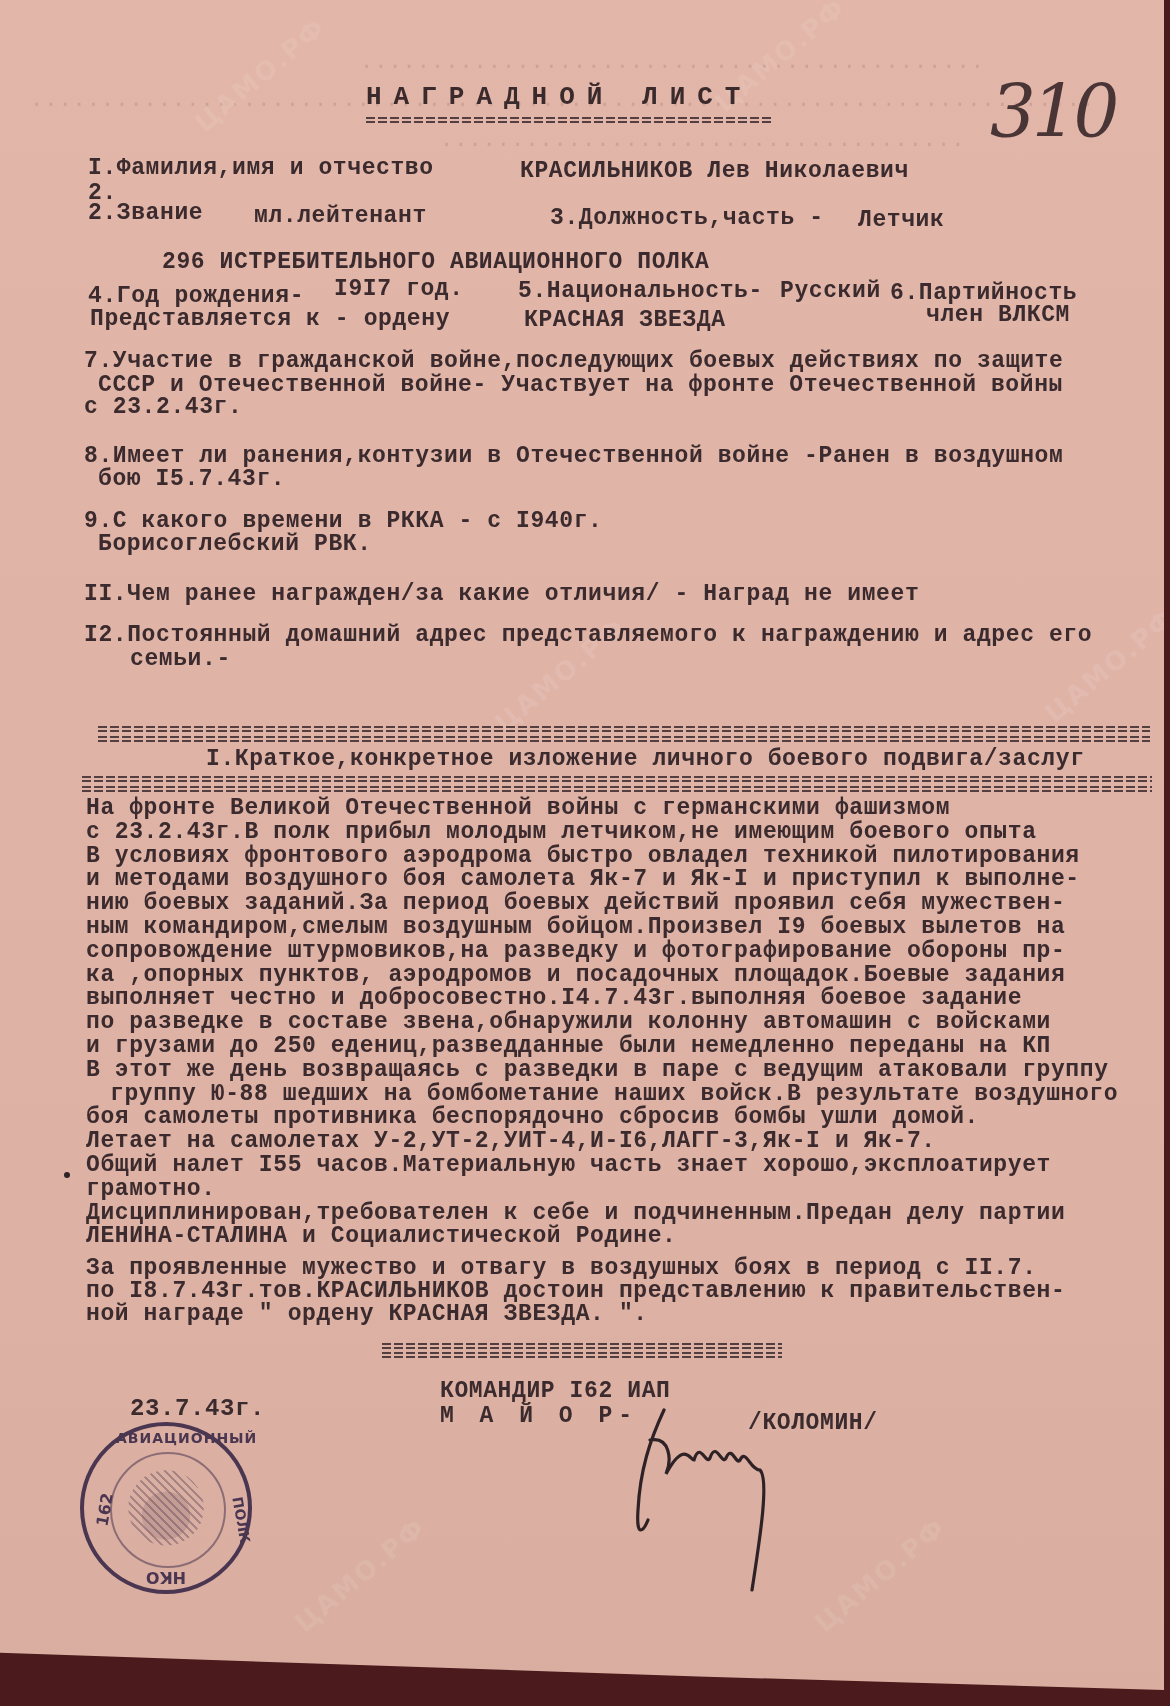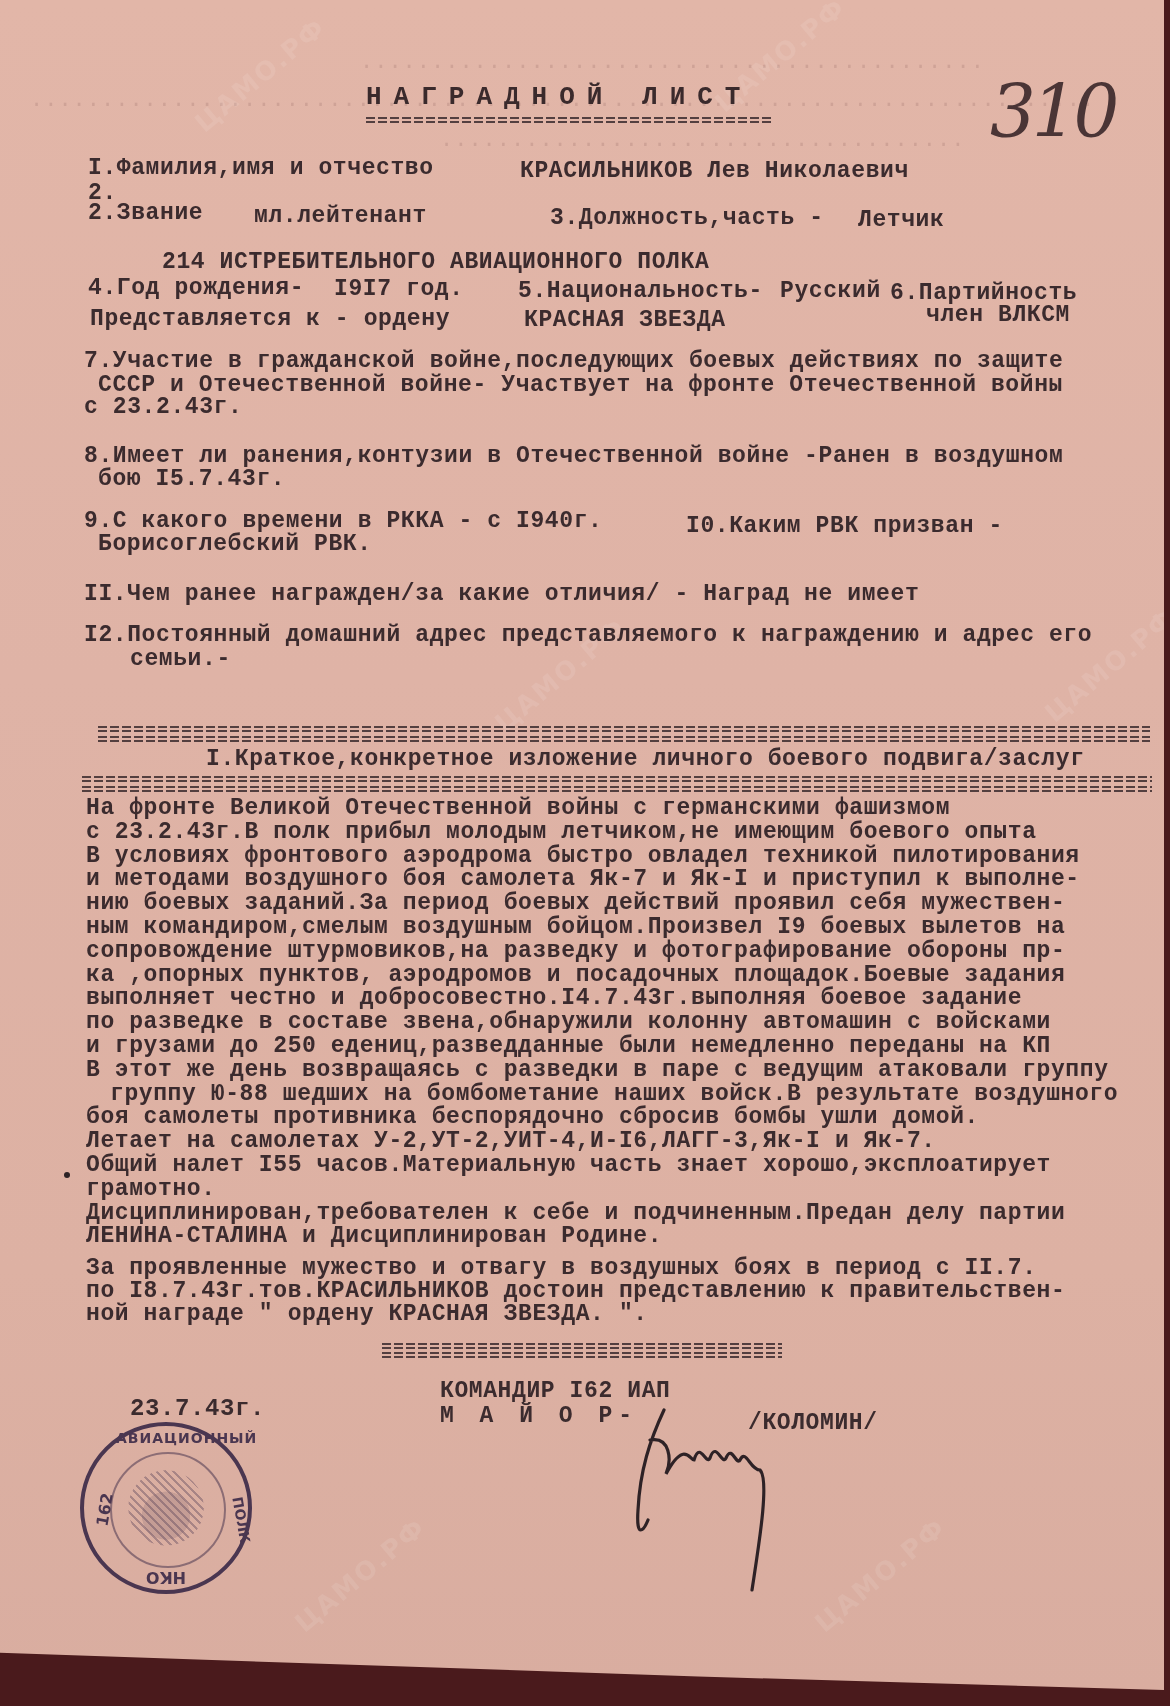--- a/index.html
+++ b/index.html
@@ -99,41 +99,40 @@
 
   <div class="line" style="left:88px;top:155px;">I.Фамилия,имя и отчество</div>
   <div class="line" style="left:520px;top:158px;">КРАСИЛЬНИКОВ Лев Николаевич</div>
   <div class="line" style="left:88px;top:180px;">2.</div>
 
   <div class="line" style="left:88px;top:200px;">2.Звание</div>
   <div class="line" style="left:254px;top:203px;text-align:center;">мл.лейтенант</div>
   <div class="line" style="left:550px;top:205px;">3.Должность,часть -</div>
   <div class="line" style="left:858px;top:207px;">Летчик</div>
 
-  <div class="line" style="left:162px;top:249px;">214  ИСТРЕБИТЕЛЬНОГО  АВИАЦИОННОГО  ПОЛКА</div>
+  <div class="line" style="left:162px;top:249px;">296  ИСТРЕБИТЕЛЬНОГО  АВИАЦИОННОГО  ПОЛКА</div>
 
-  <div class="line" style="left:88px;top:275px;">4.Год рождения-</div>
+  <div class="line" style="left:88px;top:283px;">4.Год рождения-</div>
   <div class="line" style="left:334px;top:276px;">I9I7 год.</div>
   <div class="line" style="left:518px;top:278px;">5.Национальность-</div>
   <div class="line" style="left:780px;top:278px;">Русский</div>
   <div class="line" style="left:890px;top:280px;">6.Партийность</div>
 
   <div class="line" style="left:90px;top:306px;">Представляется к - ордену</div>
   <div class="line" style="left:524px;top:307px;">КРАСНАЯ ЗВЕЗДА</div>
   <div class="line" style="left:926px;top:302px;">член ВЛКСМ</div>
 
   <div class="line" style="left:84px;top:348px;">7.Участие в гражданской войне,последующих боевых действиях по защите</div>
   <div class="line" style="left:98px;top:372px;">СССР и Отечественной войне- Участвует на фронте Отечественной войны</div>
   <div class="line" style="left:84px;top:394px;">с 23.2.43г.</div>
 
   <div class="line" style="left:84px;top:443px;">8.Имеет ли ранения,контузии в Отечественной войне -Ранен в воздушном</div>
   <div class="line" style="left:98px;top:466px;">бою  I5.7.43г.</div>
 
   <div class="line" style="left:84px;top:508px;text-align:right;">9.С какого времени в РККА - с  I940г.</div>
-  <div class="line" style="left:686px;top:513px;">I0.Каким РВК призван -</div>
   <div class="line" style="left:98px;top:531px;">Борисоглебский РВК.</div>
 
   <div class="line" style="left:84px;top:581px;">II.Чем ранее награжден/за какие отличия/ - Наград не имеет</div>
 
   <div class="line" style="left:84px;top:622px;">I2.Постоянный домашний адрес представляемого к награждению и адрес его</div>
   <div class="line" style="left:130px;top:646px;">семьи.-</div>
 
   <div class="rule" style="left:98px;top:724px;width:1052px;"></div>
   <div class="rule" style="left:98px;top:734px;width:1052px;"></div>
   <div class="line" style="left:206px;top:746px;">I.Краткое,конкретное изложение  личного боевого подвига/заслуг</div>
@@ -152,21 +151,21 @@
       <div class="line" style="left: 0px; top: 190.4px;">выполняет честно и добросовестно.I4.7.43г.выполняя боевое задание</div>
       <div class="line" style="left: 0px; top: 214.2px;">по разведке в составе звена,обнаружили колонну автомашин с войсками</div>
       <div class="line" style="left: 0px; top: 238px;">и грузами до 250 едениц,разведданные  были немедленно переданы на КП</div>
       <div class="line" style="left: 0px; top: 261.8px;">В этот же день возвращаясь с разведки в паре с ведущим  атаковали группу</div>
       <div class="line" style="left: 0px; top: 285.6px; margin-left: 24px;">группу Ю-88 шедших на бомбометание наших войск.В результате воздушного</div>
       <div class="line" style="left: 0px; top: 309.4px;">боя самолеты противника беспорядочно сбросив бомбы ушли домой.</div>
       <div class="line" style="left: 0px; top: 333.2px;">Летает на самолетах У-2,УТ-2,УИТ-4,И-I6,ЛАГГ-3,Як-I и Як-7.</div>
       <div class="line" style="left: 0px; top: 357px;">Общий налет I55 часов.Материальную часть знает хорошо,эксплоатирует</div>
       <div class="line" style="left: 0px; top: 380.8px;">грамотно.</div>
       <div class="line" style="left: 0px; top: 404.6px;">Дисциплинирован,требователен к себе и подчиненным.Предан делу партии</div>
-      <div class="line" style="left: 0px; top: 428.4px;">ЛЕНИНА-СТАЛИНА и Дисциплинирован Родине.</div>
+      <div class="line" style="left: 0px; top: 428.4px;">ЛЕНИНА-СТАЛИНА и Социалистической Родине.</div>
     </div>
 
   <div id="conclusion-lines" style="position:absolute;left:86px;top:1255px;">
       <div class="line" style="left: 0px; top: 0px;">   За проявленные мужество и отвагу в воздушных боях  в период с II.7.</div>
       <div class="line" style="left: 0px; top: 23px;">по I8.7.43г.тов.КРАСИЛЬНИКОВ достоин представлению к правительствен-</div>
       <div class="line" style="left: 0px; top: 46px;">ной награде "  ордену КРАСНАЯ ЗВЕЗДА.  ".</div>
     </div>
   <div class="rule" style="left:382px;top:1341px;width:400px;"></div>
   <div class="rule" style="left:382px;top:1350px;width:400px;"></div>
 

